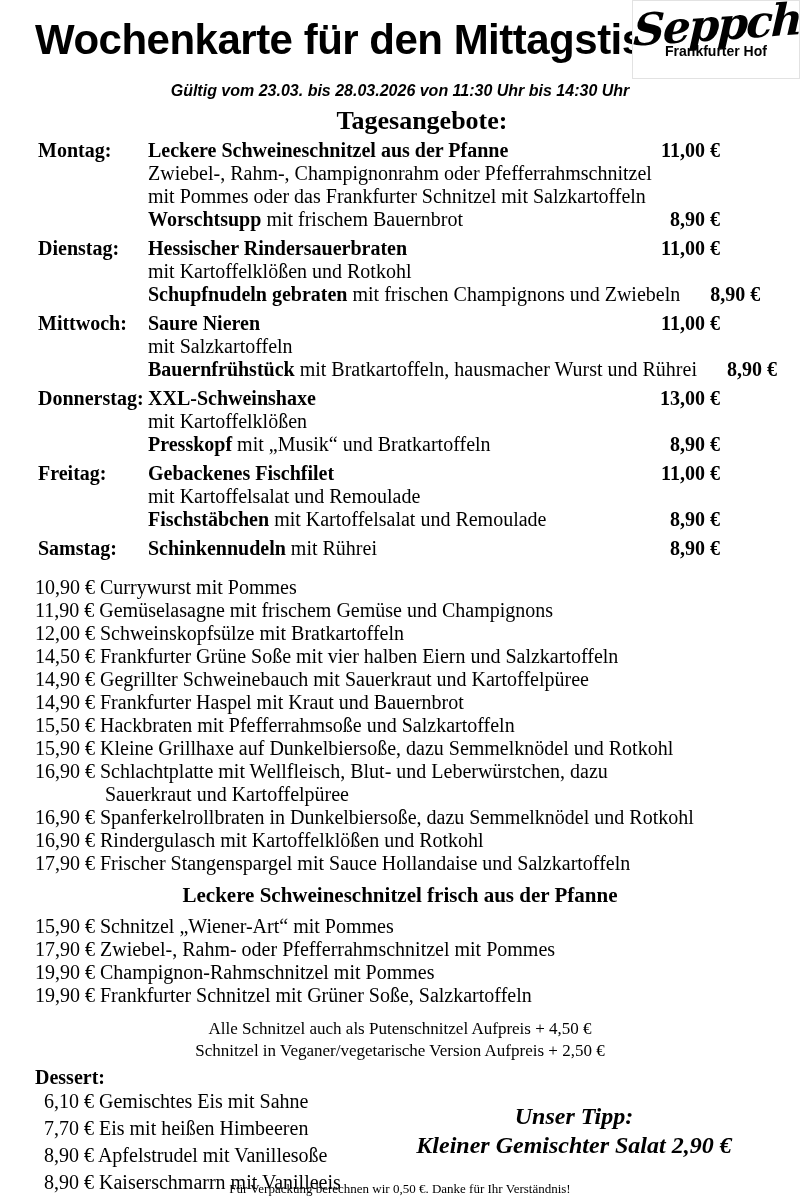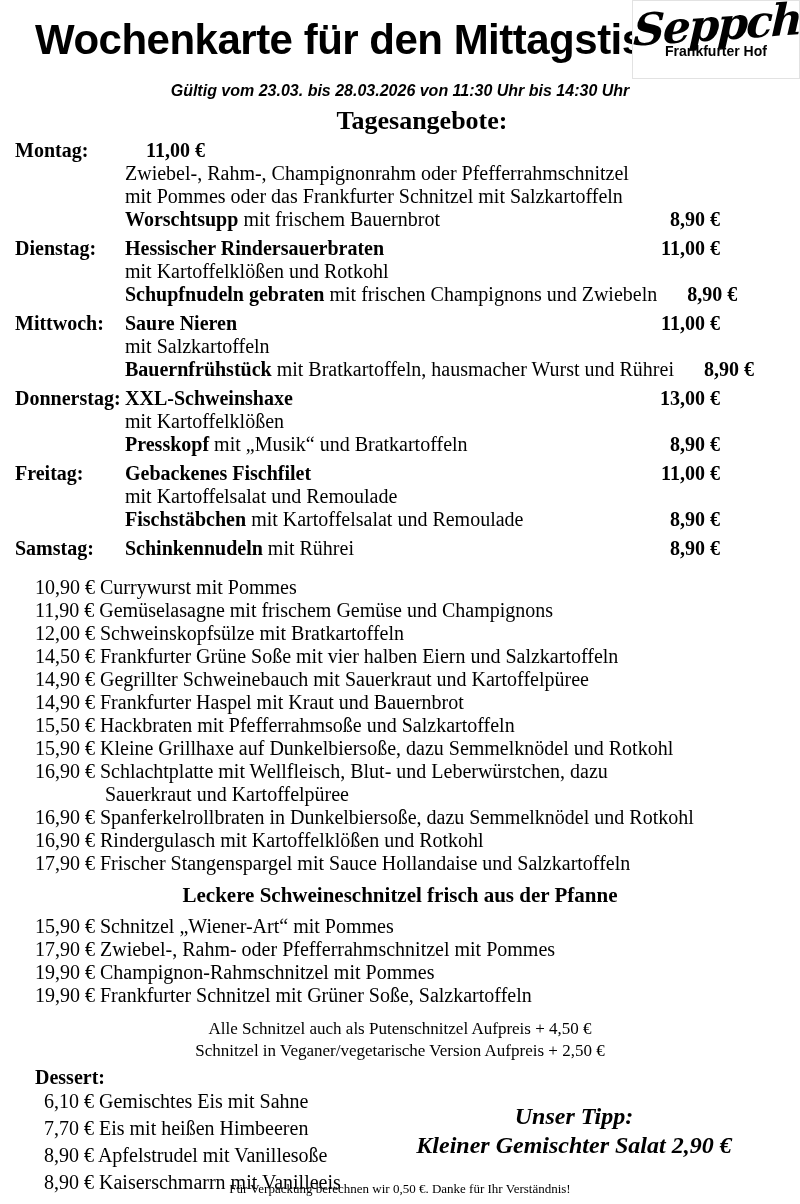--- a/index.html
+++ b/index.html
@@ -31,21 +31,21 @@
   }
   .validity {
     text-align:center; margin-top:2px;
     font-family:"Liberation Sans", sans-serif; font-weight:bold; font-style:italic;
     font-size:16px;
   }
   
   .specials-heading {
     text-align:center; font-weight:bold; font-size:26px; margin-top:6px; margin-bottom:3px;padding-left:44px;
   }
-  .days { margin:0 80px 0 15px; }
+  .days { margin:0 80px 0 38px; }
   .day-block { margin-bottom:6px; }
   .day-row { display:flex; font-size:20px; line-height:23px; }
   .col-day { width:110px; flex:0 0 110px; font-weight:bold; white-space:nowrap; }
   .col-main { flex:1 1 auto; white-space:nowrap; overflow:visible; }
   .col-main .dish { font-weight:bold; }
   .col-price { flex:0 0 80px; width:80px; text-align:right; font-weight:bold; white-space:nowrap; }
   
   .weekly-list { margin:16px 35px 0 35px; font-size:20px; line-height:23px; }
   .price-line { white-space:nowrap; }
   .wrap-line { padding-left:70px; white-space:nowrap; }
@@ -83,20 +83,21 @@
 </div>
 
 <div class="validity">Gültig vom 23.03. bis 28.03.2026 von 11:30 Uhr bis 14:30 Uhr</div>
 
 <div class="specials-heading">Tagesangebote:</div>
 
 <div class="days" id="days">
     <div class="day-block">
       <div class="day-row">
         <div class="col-day">Montag:</div>
+        <div class="col-main"><span class="dish">Leckere Schweineschnitzel aus der Pfanne</span></div>
         <div class="col-price">11,00 €</div>
       </div>
       <div class="day-row">
         <div class="col-day"></div>
         <div class="col-main">Zwiebel-, Rahm-, Champignonrahm oder Pfefferrahmschnitzel</div>
         <div class="col-price"></div>
       </div>
       <div class="day-row">
         <div class="col-day"></div>
         <div class="col-main">mit Pommes oder das Frankfurter Schnitzel mit Salzkartoffeln</div>

